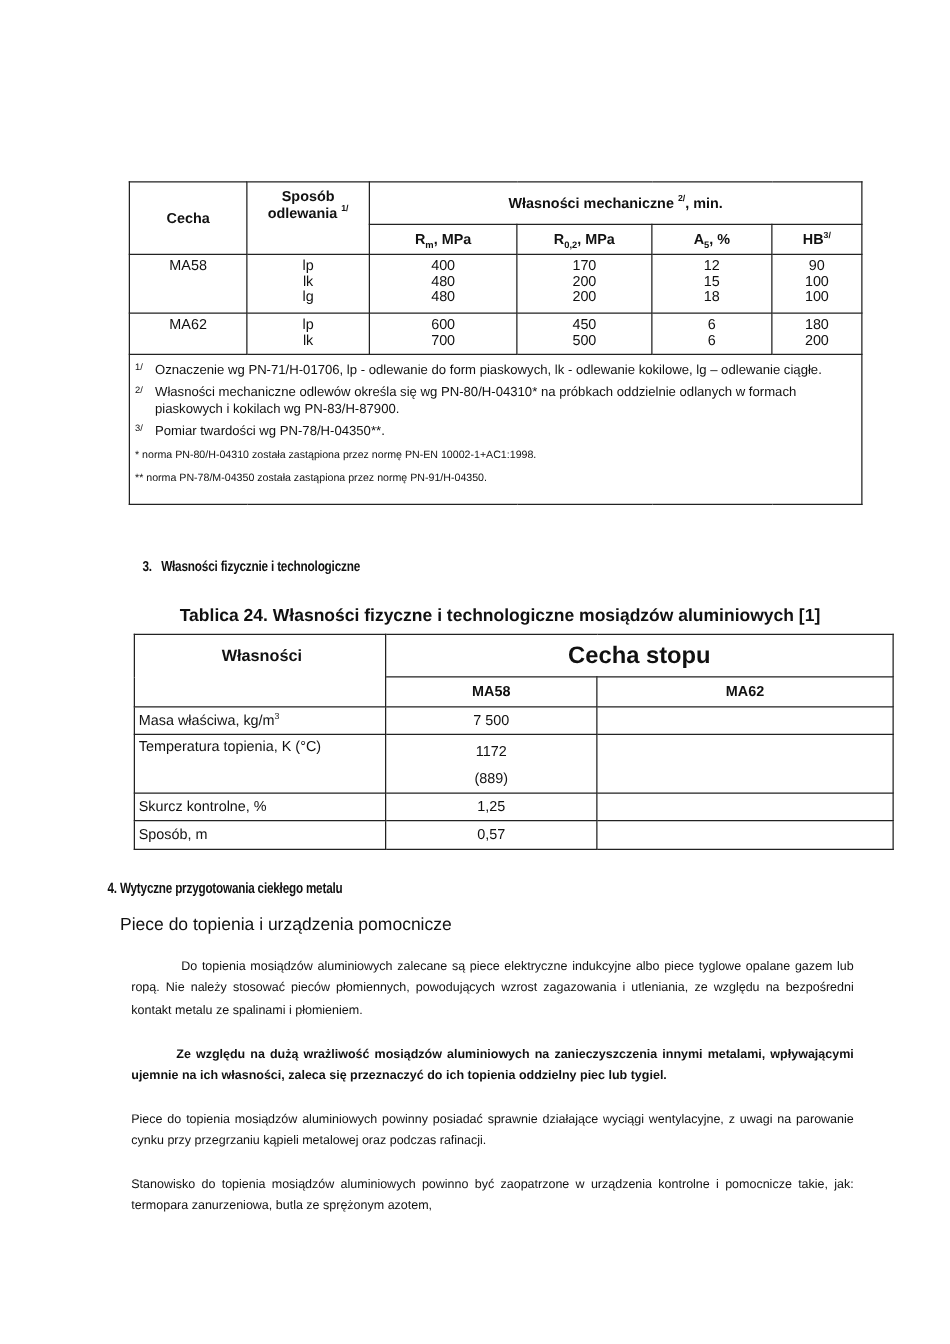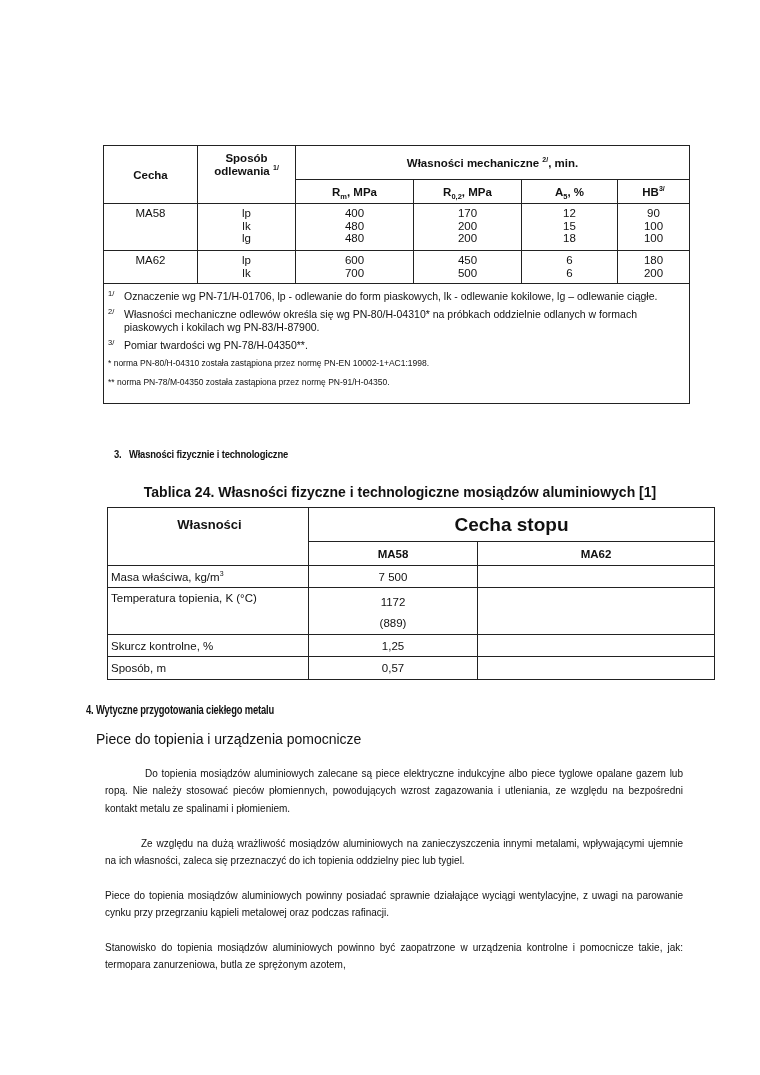--- a/index.html
+++ b/index.html
@@ -26,21 +26,21 @@
   .t24 { position: absolute; left: 107px; top: 507px; width: 608px; font-size: 11.5px; padding-left: 24px; }
   .t24 td, .t24 th { border: 1.2px solid #222; padding: 0; }
   .t24 .c1 { width: 197px; text-align: left; padding-left: 3px; }
   .t24 .c2 { width: 168px; text-align: center; }
   .t24 .c3 { text-align: center; }
   .t24 th { font-weight: bold; }
   .sec4 { left: 86px; top: 703px; font-weight: bold; font-size: 12px; transform: scaleX(0.78); transform-origin: left; letter-spacing: -0.2px; }
   .h-piece { left: 96px; top: 731px; font-size: 14px; }
   .para { left: 91px; width: 578px; font-size: 10px; line-height: 17.4px; text-align: justify; margin-left: 14px; }
   .indent { text-indent: 40px; }
-  .indent2 { text-indent: 36px; }
+  .indent2 { text-indent: 36px; font-weight: bold; }
 </style>
 </head>
 <body>
 
 <div class="abs t23-title">
 </div>
 
 <table class="t23">
   <colgroup>
     <col style="width:94px">

